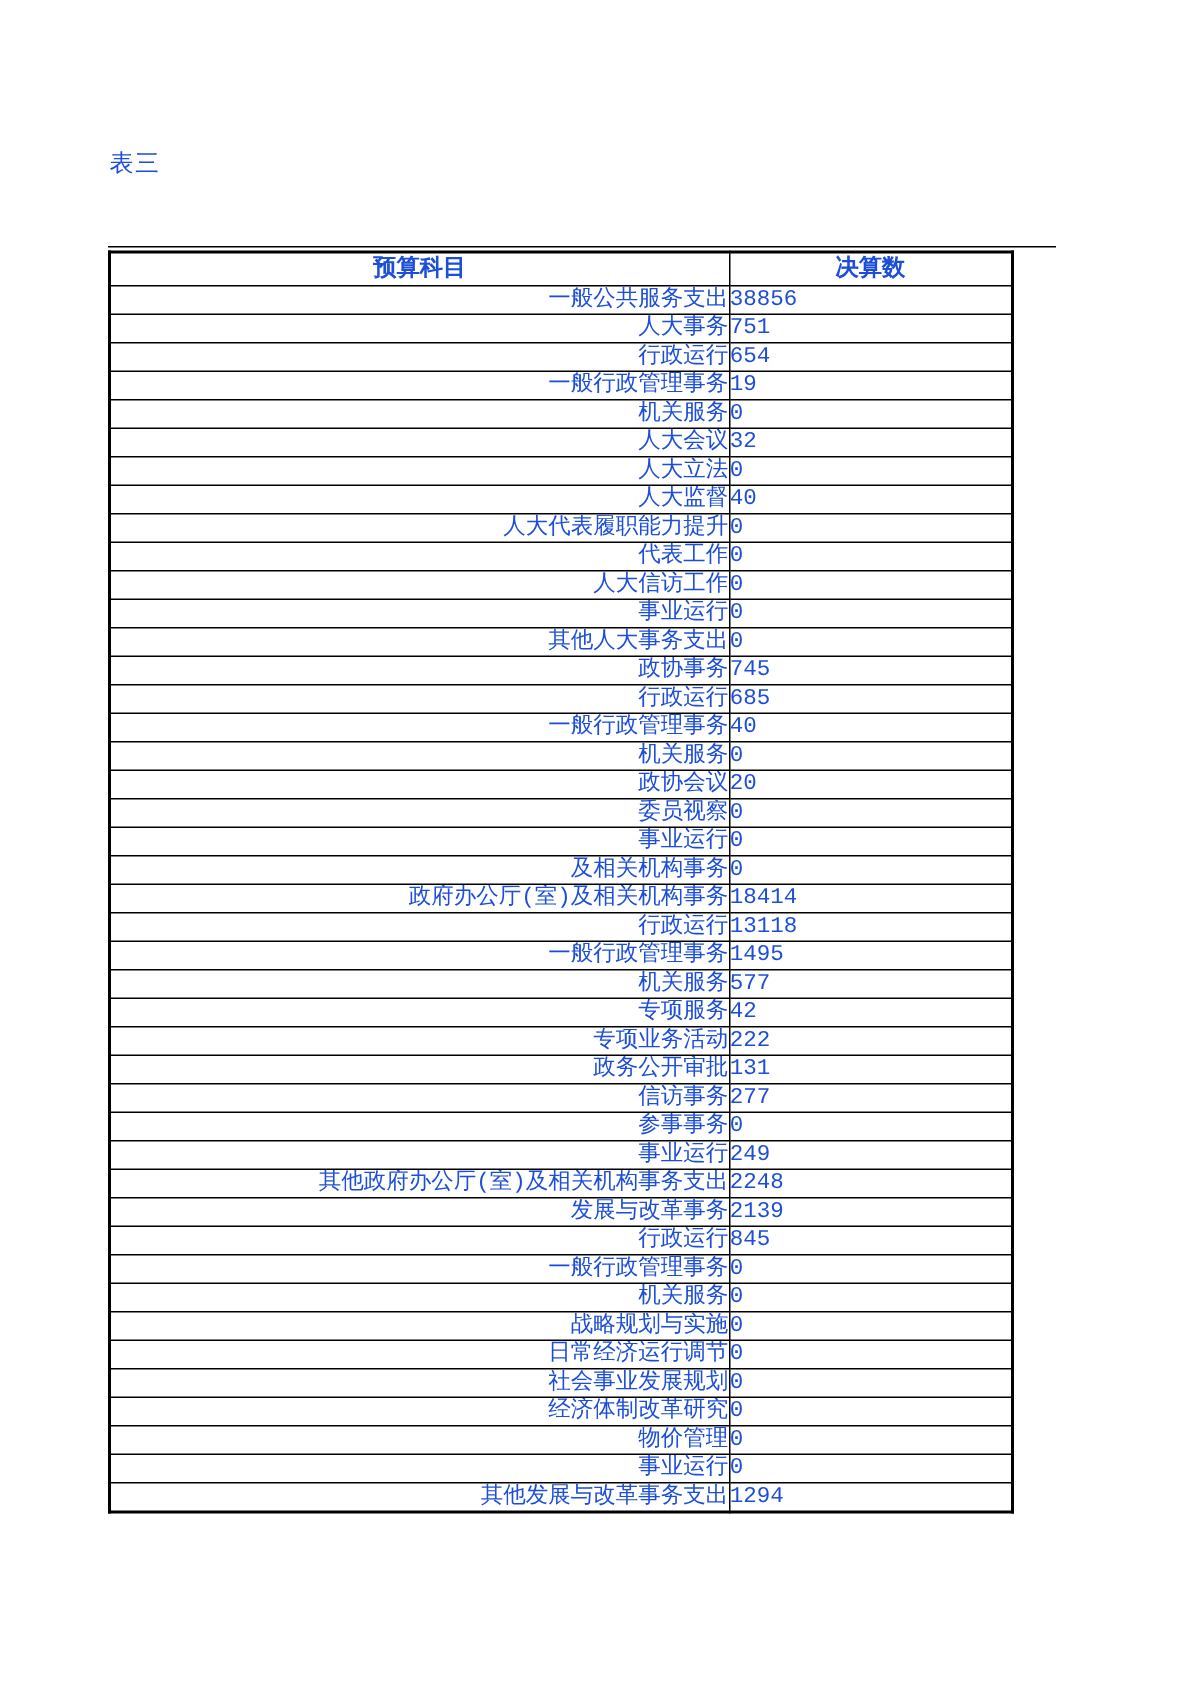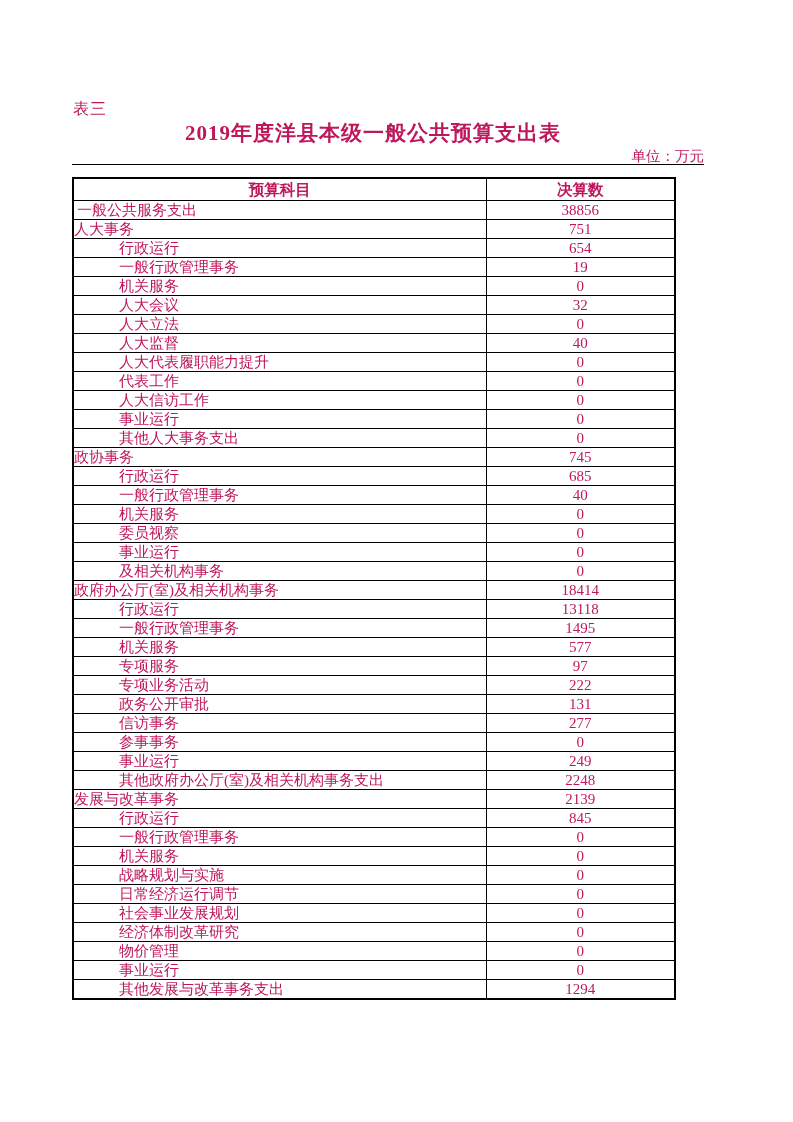--- a/index.html
+++ b/index.html
@@ -5,21 +5,21 @@
   html, body {
     margin: 0;
     padding: 0;
     background: #ffffff;
   }
   .page {
     position: relative;
     width: 793px;
     height: 1122px;
     background: #ffffff;
-    color: #be185d;
+    color: #1d4ed8;
     font-family: "Liberation Serif", "DejaVu Serif", serif;
     overflow: hidden;
   }
   .table-label {
     position: absolute;
     left: 73px;
     top: 99px;
     font-size: 16px;
     letter-spacing: 1px;
   }
@@ -46,24 +46,25 @@
     position: absolute;
     left: 72px;
     top: 164px;
     width: 632px;
     border-top: 1.5px solid #000000;
     height: 0;
   }
   table.budget-table {
     position: absolute;
     left: 72px;
-    top: 177px;
+    top: 167px;
     width: 602px;
     border-collapse: collapse;
     table-layout: fixed;
+    font-family: Liberation Mono, monospace;
   }
   table.budget-table,
   table.budget-table th,
   table.budget-table td {
     border: 1px solid #000000;
   }
   table.budget-table {
     border: 2px solid #000000;
   }
   col.col-subject { width: 413px; }
@@ -79,36 +80,34 @@
   }
   table.budget-table td {
     height: 18px;
     font-size: 15px;
     vertical-align: middle;
     padding: 0;
     line-height: 18px;
     white-space: nowrap;
     overflow: hidden;
   }
-  td.subject-cell { text-align: left; }
-  td.amount-cell  { text-align: center; }
+  td.subject-cell { text-align: right; }
+  td.amount-cell  { }
   td.subject-cell.lv0 { padding-left: 3px; }
   td.subject-cell.lv1 { }
   td.subject-cell.lv2 { padding-left: 45px; }
 </style>
 </head>
 <body>
 
 <div class="page">
 
   <div class="table-label">表三</div>
 
-  <div class="page-title">2019年度洋县本级一般公共预算支出表</div>
-
-  <div class="unit-label">单位：万元</div>
+
 
   <div class="unit-rule"></div>
 
   <table class="budget-table">
     <colgroup>
       <col class="col-subject">
       <col class="col-amount">
     </colgroup>
     <thead>
       <tr>
@@ -179,20 +178,24 @@
     </tr>
         <tr>
       <td class="subject-cell lv2">一般行政管理事务</td>
       <td class="amount-cell">40</td>
     </tr>
         <tr>
       <td class="subject-cell lv2">机关服务</td>
       <td class="amount-cell">0</td>
     </tr>
         <tr>
+      <td class="subject-cell lv2">政协会议</td>
+      <td class="amount-cell">20</td>
+    </tr>
+        <tr>
       <td class="subject-cell lv2">委员视察</td>
       <td class="amount-cell">0</td>
     </tr>
         <tr>
       <td class="subject-cell lv2">事业运行</td>
       <td class="amount-cell">0</td>
     </tr>
         <tr>
       <td class="subject-cell lv2">及相关机构事务</td>
       <td class="amount-cell">0</td>
@@ -208,21 +211,21 @@
         <tr>
       <td class="subject-cell lv2">一般行政管理事务</td>
       <td class="amount-cell">1495</td>
     </tr>
         <tr>
       <td class="subject-cell lv2">机关服务</td>
       <td class="amount-cell">577</td>
     </tr>
         <tr>
       <td class="subject-cell lv2">专项服务</td>
-      <td class="amount-cell">97</td>
+      <td class="amount-cell">42</td>
     </tr>
         <tr>
       <td class="subject-cell lv2">专项业务活动</td>
       <td class="amount-cell">222</td>
     </tr>
         <tr>
       <td class="subject-cell lv2">政务公开审批</td>
       <td class="amount-cell">131</td>
     </tr>
         <tr>

